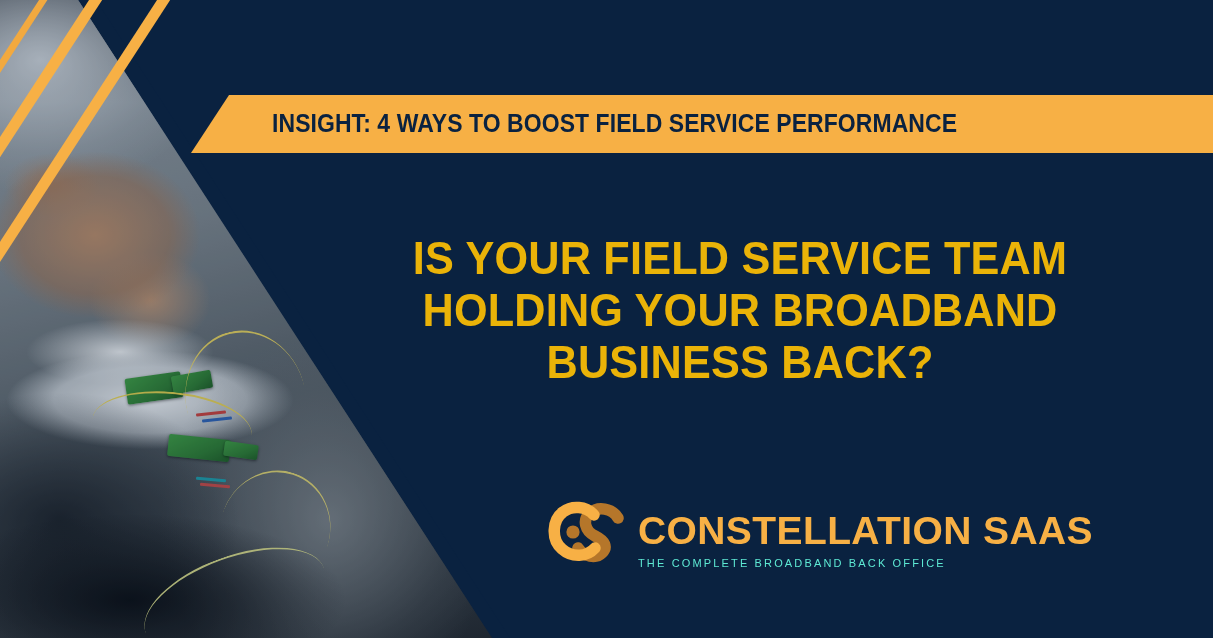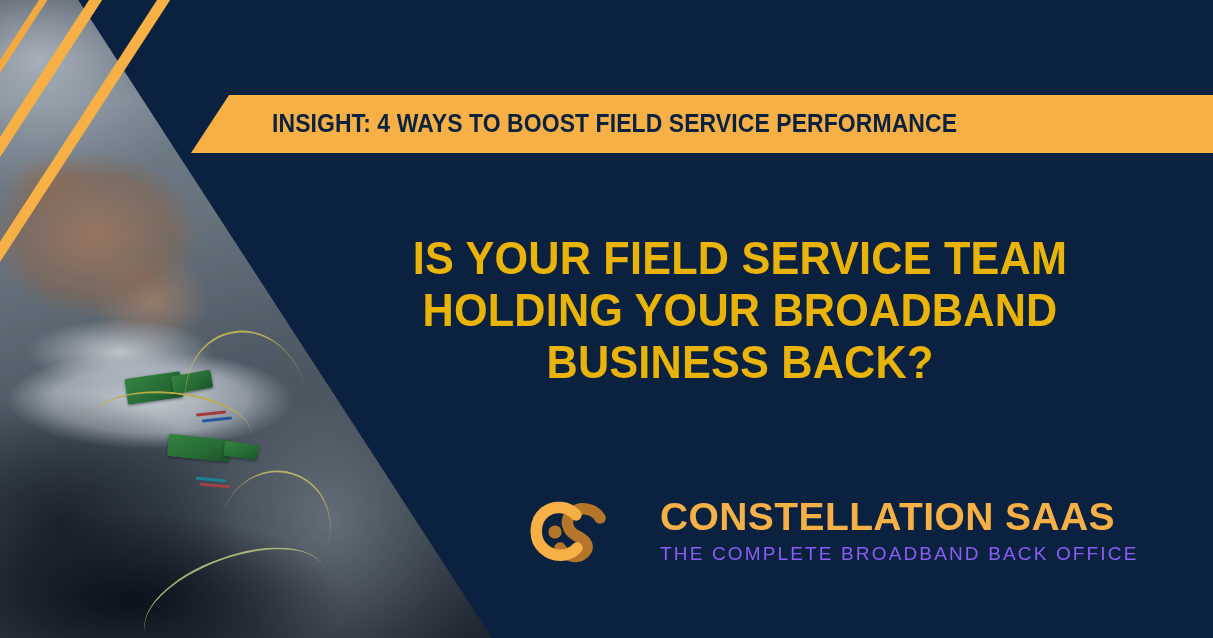--- a/index.html
+++ b/index.html
@@ -138,32 +138,32 @@
     font-size:47px;
     font-weight:700;
     line-height:52px;
     letter-spacing:.2px;
   }
   .headline span { display:block; transform:scaleX(.92); }
 
   
   .logo {
     position:absolute;
-    left:520px; top:497px;
-    display:flex; align-items:flex-start;gap:40px;
+    left:538px; top:497px;
+    display:flex; align-items:flex-end;
   }
   .mark { position:relative; width:86px; height:72px; flex:none; }
   .wordblock { margin-left:14px; }
   .wordmark {
     font-size:39px; font-weight:700; color:#f7b045;
     letter-spacing:.4px; line-height:1; white-space:nowrap;
   }
   .tagline {
     margin-top:7px;
-    font-size:19px; font-weight:400; color:#8b5cf6;
+    font-size:11px; font-weight:400; color:#5eead4;
     letter-spacing:2.15px; white-space:nowrap;
   }
 </style>
 </head>
 <body>
 
 <div class="banner">
 
   <div class="photo-wrap">
     <div class="photo"></div>

